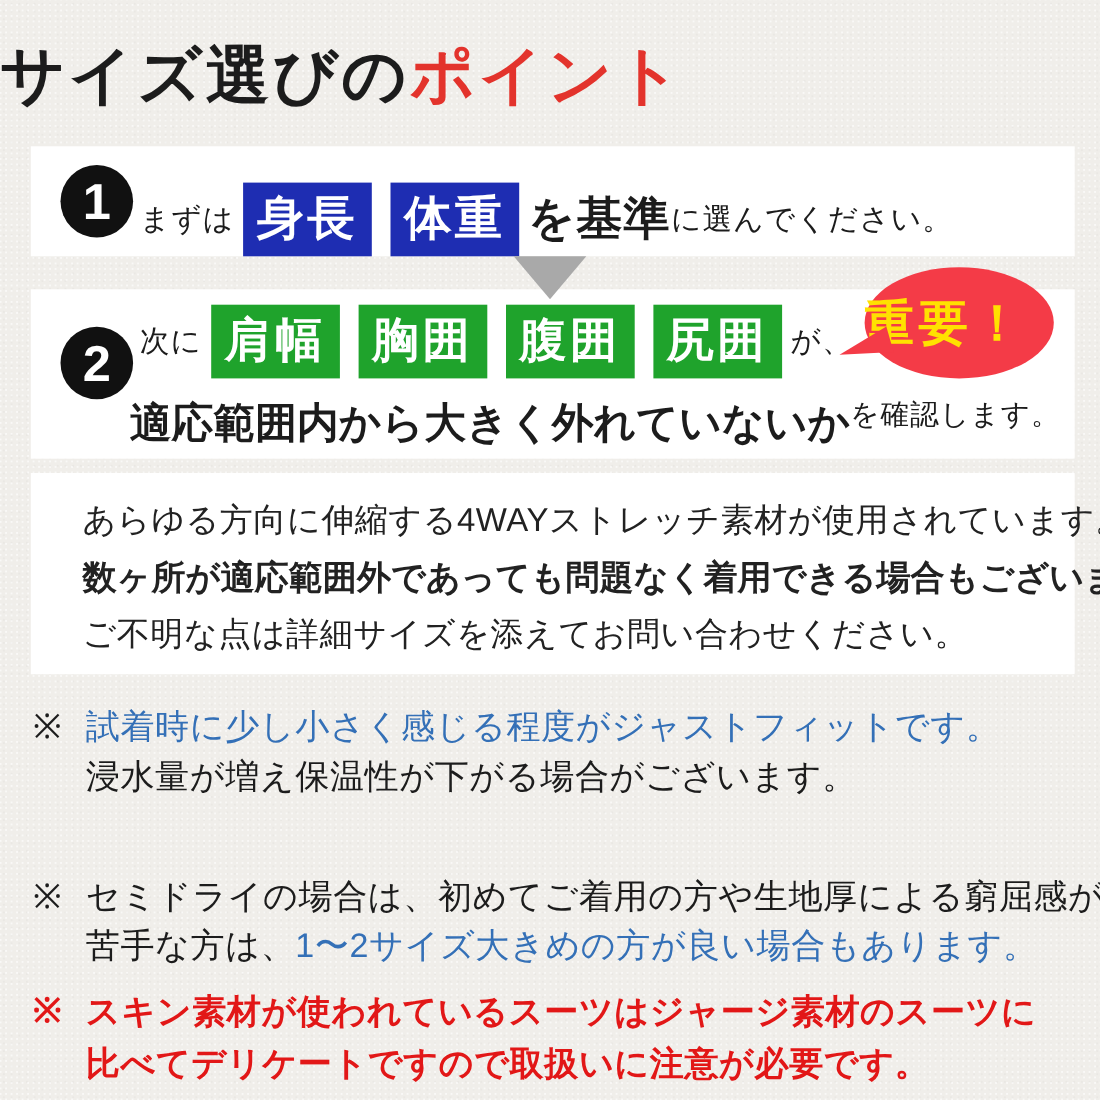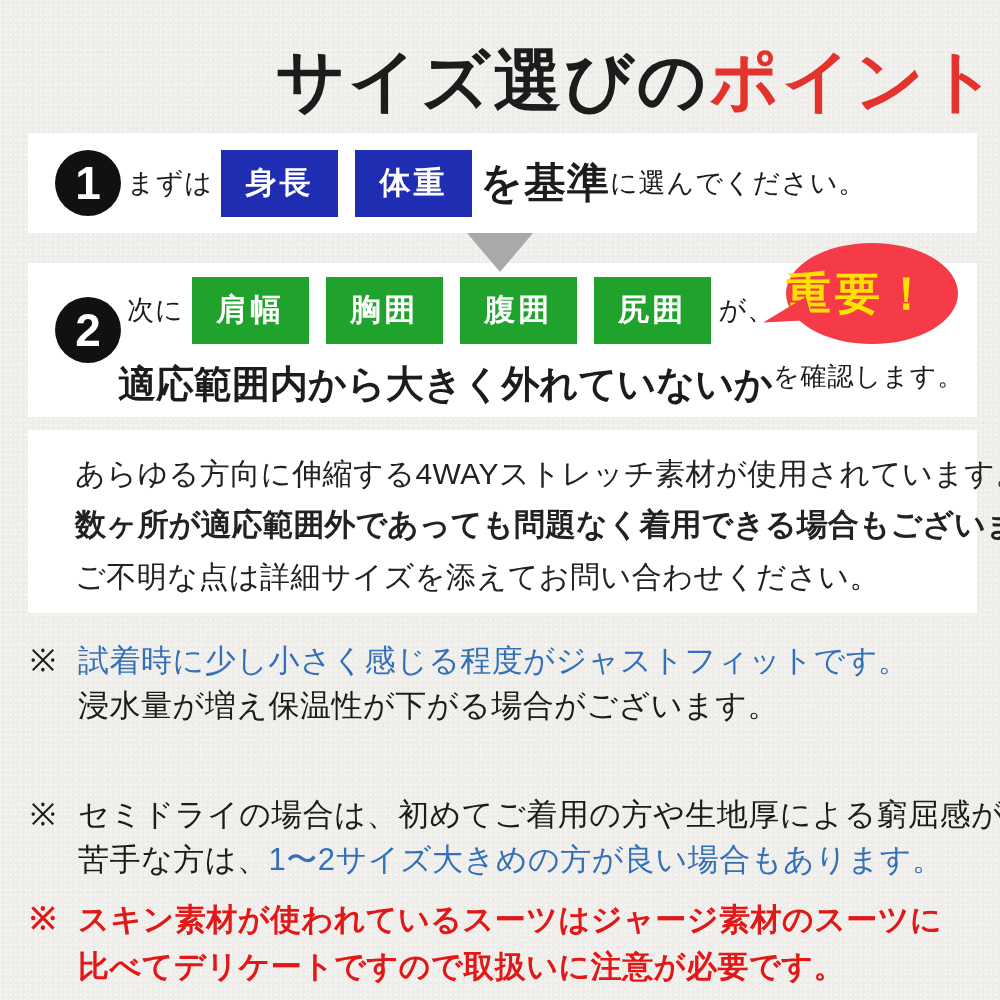--- a/index.html
+++ b/index.html
@@ -13,45 +13,45 @@
   body{
     font-family:"Liberation Sans",sans-serif;color:var(--text-black);
     background-color:var(--page-bg);
     background-image:radial-gradient(rgba(0,0,0,.025) 1px,transparent 1px),
                      radial-gradient(rgba(255,255,255,.6) 1px,transparent 1px);
     background-size:7px 7px,5px 5px;background-position:0 0,3px 2px;
   }
   .canvas{position:relative;width:1000px;height:1000px;overflow:hidden}
 
   
-  .title{position:absolute;top:34px;left:0;width:100%;text-align:right;
+  .title{position:absolute;top:22px;left:0;width:100%;text-align:left;
     font-family:"DejaVu Serif","Liberation Serif",serif;font-weight:600;
-    font-size:68px;letter-spacing:3px;line-height:92px;white-space:nowrap}
+    font-size:58px;letter-spacing:3px;line-height:92px;white-space:nowrap}
   .title .hl{color:var(--accent-red)}
 
   
   .band{position:absolute;left:28px;width:949px;background:var(--band)}
   .step1{top:133px;height:100px}
   .step2{top:263px;height:154px}
 
   .step-circle{position:absolute;width:66px;height:66px;border-radius:50%;
     background:#111;color:#fff;display:flex;align-items:center;justify-content:center;
     font-size:46px;font-weight:700}
   .step1 .step-circle{left:27px;top:17px}
   .step2 .step-circle{left:27px;top:34px}
 
   .row{position:absolute;display:flex;align-items:center;white-space:nowrap}
-  .step1 .row{left:99px;top:0;height:100%}
+  .step1 .row{left:99px;top:16px;height:100%}
   .step2 .row1{left:99px;top:22px;height:50px}
   .step2 .row2{left:90px;top:96px;height:50px;align-items:flex-start}
 
   .lead,.tail{font-size:27px;letter-spacing:1px}
   .tags{display:flex;gap:17px;margin:0 8px}
   .tag{width:117px;height:67px;display:flex;align-items:center;justify-content:center;
-    color:#fff;font-weight:700;font-size:31px;letter-spacing:3px;flex:none}
+    color:#fff;font-weight:700;font-size:43px;letter-spacing:3px;flex:none}
   .tag.blue{background:var(--tag-blue)}
   .tag.green{background:var(--tag-green)}
   .emph{font-size:42px;font-weight:700;letter-spacing:1px}
   .row2 .emph{font-size:38px;letter-spacing:0}
   .row2 .tail{font-size:26px}
 
   
   .down-arrow{position:absolute;top:233px;left:467px;width:0;height:0;z-index:3;
     border-left:33px solid transparent;border-right:33px solid transparent;
     border-top:39px solid var(--arrow-gray)}

